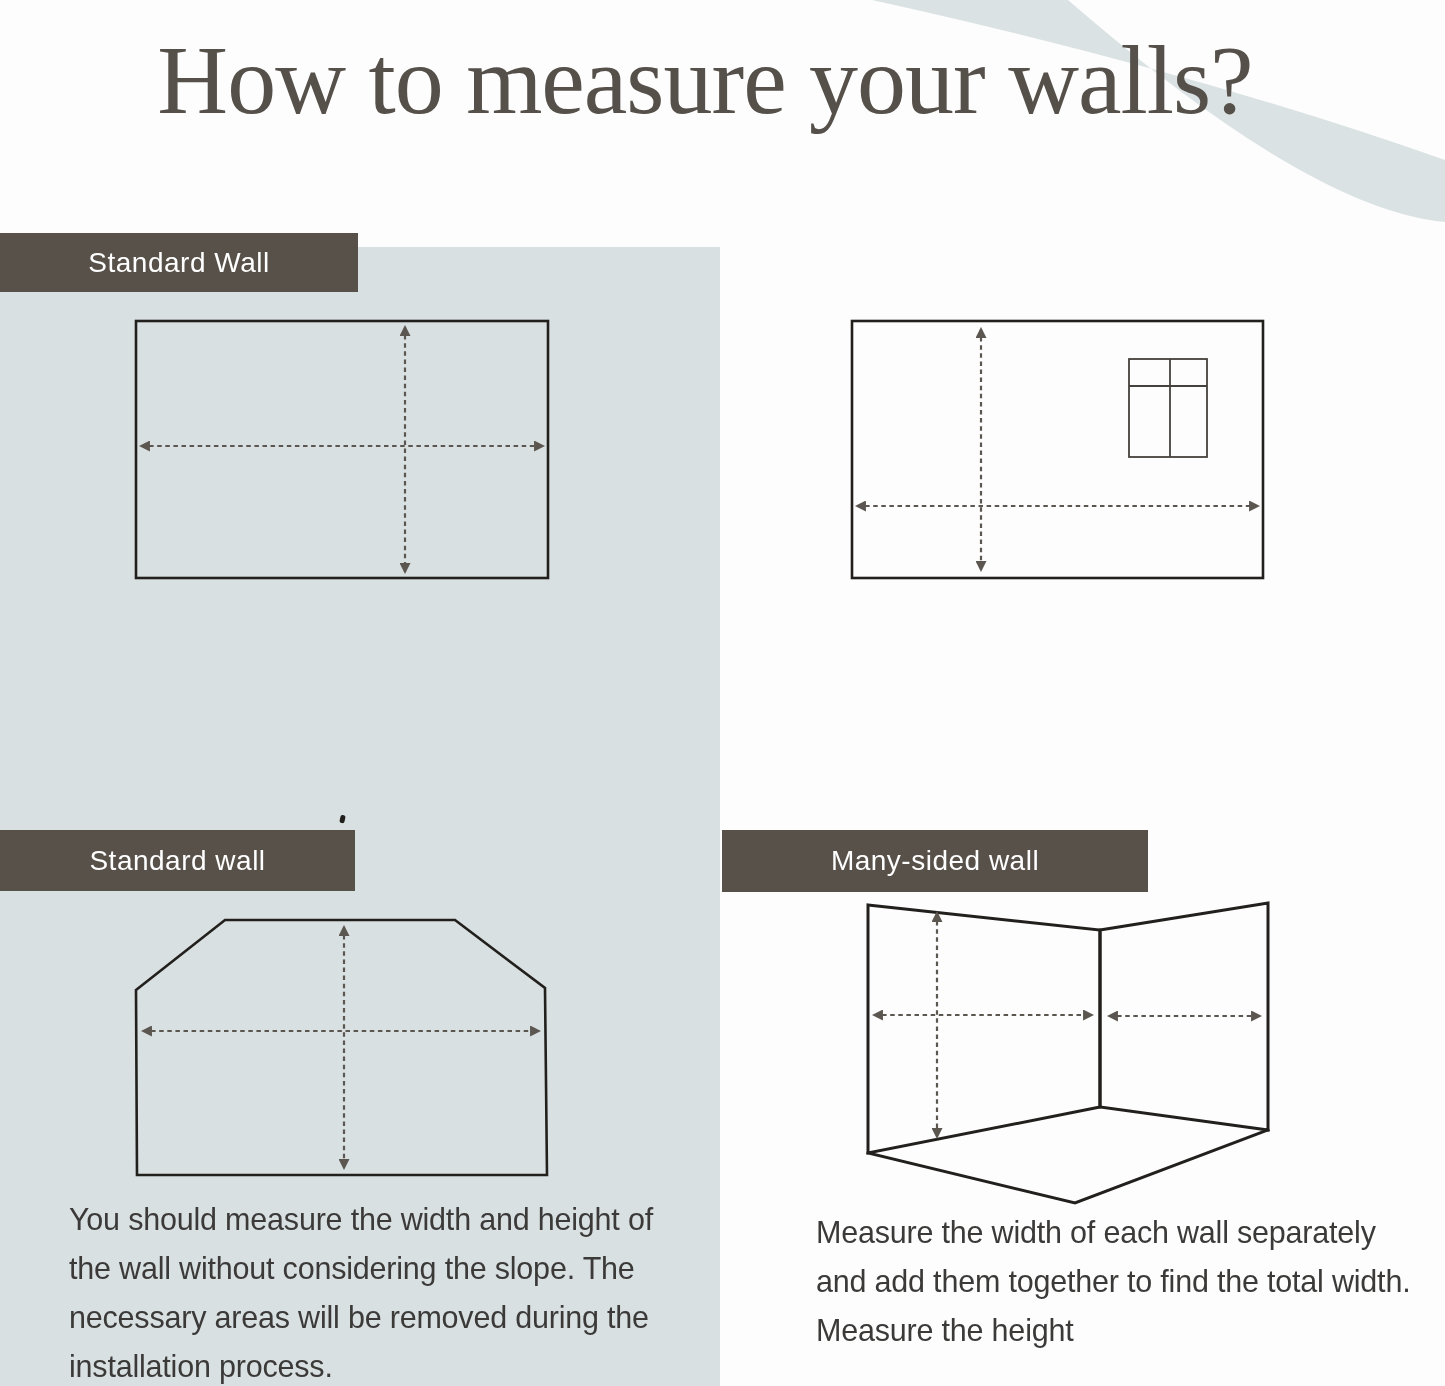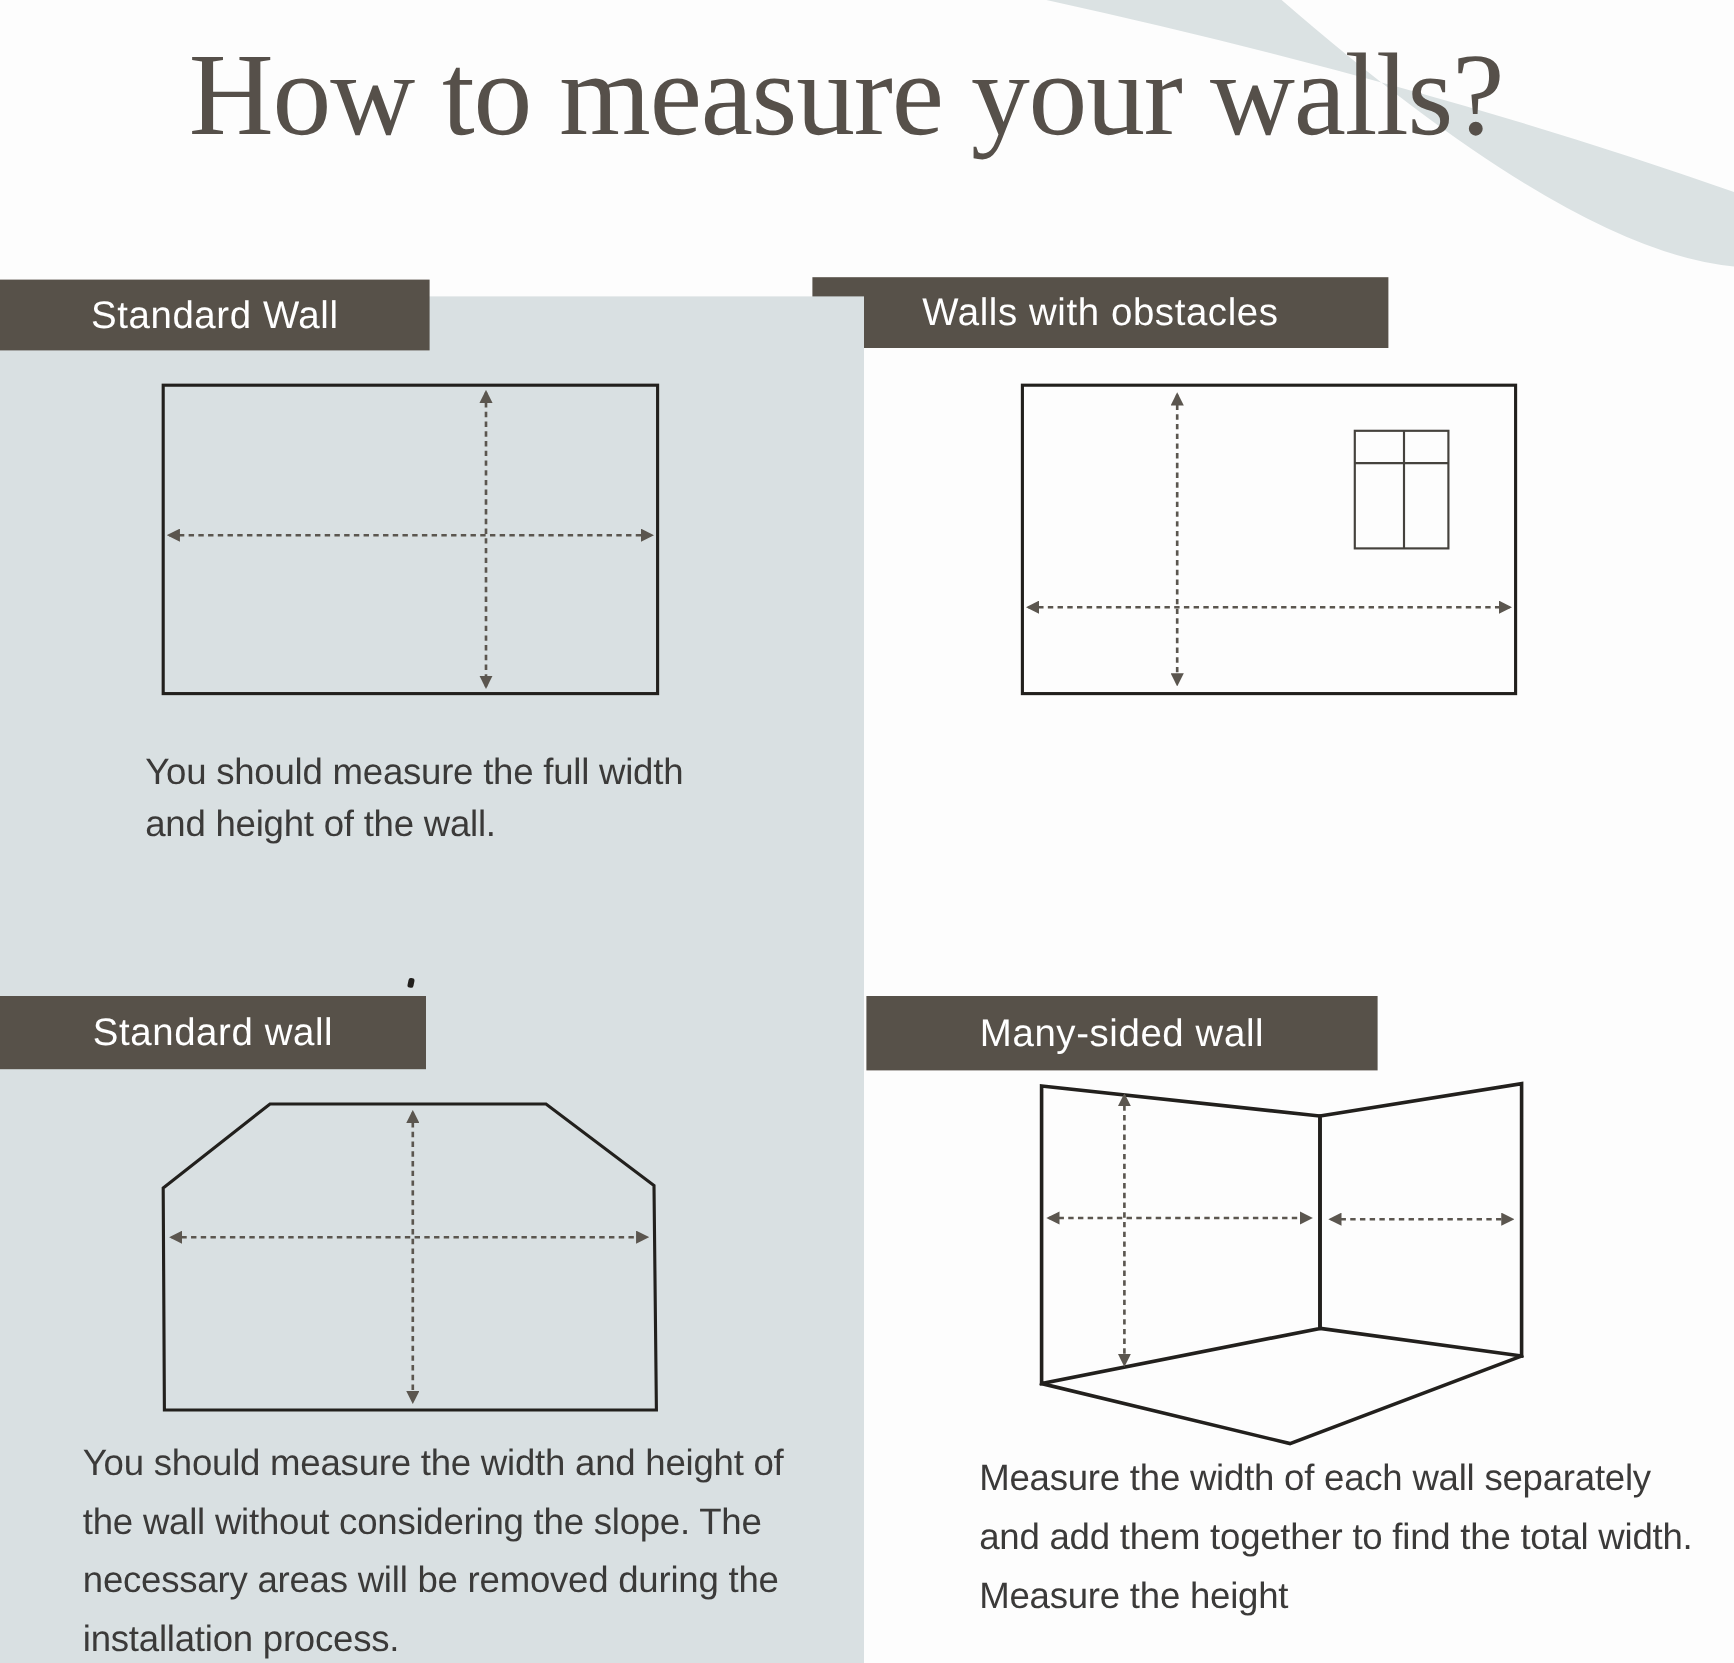--- a/index.html
+++ b/index.html
@@ -6,21 +6,21 @@
     --background:#fdfdfd; --panel-bg:#d9e0e2; --stripe:#dbe2e3;
     --header-bar:#575149; --header-text:#ffffff; --title-text:#56504a;
     --body-text:#3b3a39; --outline:#22201d; --window-line:#45423d; --arrow:#5b564f;
   }
   html,body{margin:0;padding:0}
   body{width:1445px;height:1386px;position:relative;background:var(--background);overflow:hidden}
   .canvas{position:absolute;left:0;top:0;width:1445px;height:990px;font-family:"Liberation Sans",sans-serif}
   .stripe{position:absolute;left:0;top:0;width:1445px;height:280px;z-index:0}
   .panel{position:absolute;left:0;top:247px;width:720px;height:1139px;background:var(--panel-bg);z-index:2}
   .bar{position:absolute;background:var(--header-bar);color:var(--header-text);
-       font-size:32px;display:flex;align-items:center;justify-content:center;
+       font-size:28px;display:flex;align-items:center;justify-content:center;
        z-index:3;letter-spacing:0.5px;white-space:nowrap}
   .bar-obstacles{left:677px;top:231px;width:480px;height:59px;z-index:1}
   .bar-standard{left:0;top:233px;width:358px;height:59px}
   .bar-sloping{left:0;top:830px;width:355px;height:61px}
   .bar-many{left:722px;top:830px;width:426px;height:62px}
   .title{position:absolute;left:0;top:24px;width:1410px;margin:0;text-align:center;
          font-family:"Liberation Serif",serif;font-weight:400;font-size:98px;
          color:var(--title-text);letter-spacing:-1px;z-index:3;white-space:nowrap}
   .diagrams{position:absolute;left:0;top:0;width:1445px;height:1386px;z-index:4}
   .desc{position:absolute;margin:0;font-size:30.5px;line-height:47px;color:var(--body-text);
@@ -43,23 +43,20 @@
 <div class="canvas">
 
   <svg class="stripe" viewBox="0 0 1445 280" aria-hidden="true">
     <path class="stripe-fill" d="M872,0 Q1190,70 1445,160 L1445,222 Q1310,210 1068,0 Z"></path>
   </svg>
 
   <h1 class="title">How to measure your walls?</h1>
 
   <div class="panel"></div>
 
-  <div class="bar bar-obstacles">
-    <span>Walls with obstacles</span>
-  </div>
   <div class="bar bar-standard">
     <span>Standard Wall</span>
   </div>
   <div class="bar bar-sloping">
     <span>Standard wall</span>
   </div>
   <div class="bar bar-many">
     <span>Many-sided wall</span>
   </div>
 
@@ -97,22 +94,20 @@
     <g>
       <path class="heavy" d="M868,905 L1100,930 L1100,1107 L868,1153 Z"></path>
       <path class="heavy" d="M1100,930 L1268,903 L1268,1130 L1100,1107 Z"></path>
       <path class="heavy" d="M868,1153 L1075,1203 L1268,1130"></path>
       <line class="dash" x1="937" y1="913" x2="937" y2="1137" marker-start="url(#ah)" marker-end="url(#ah)"></line>
       <line class="dash" x1="874" y1="1015" x2="1092" y2="1015" marker-start="url(#ah)" marker-end="url(#ah)"></line>
       <line class="dash" x1="1109" y1="1016" x2="1260" y2="1016" marker-start="url(#ah)" marker-end="url(#ah)"></line>
     </g>
   </svg>
 
-  <p class="desc desc-standard">You should measure the full width
-and height of the wall.</p>
   <p class="desc desc-sloping">You should measure the width and height of
 the wall without considering the slope. The
 necessary areas will be removed during the
 installation process.</p>
   <p class="desc desc-many">Measure the width of each wall separately
 and add them together to find the total width.
 Measure the height</p>
 
 </div>
 

